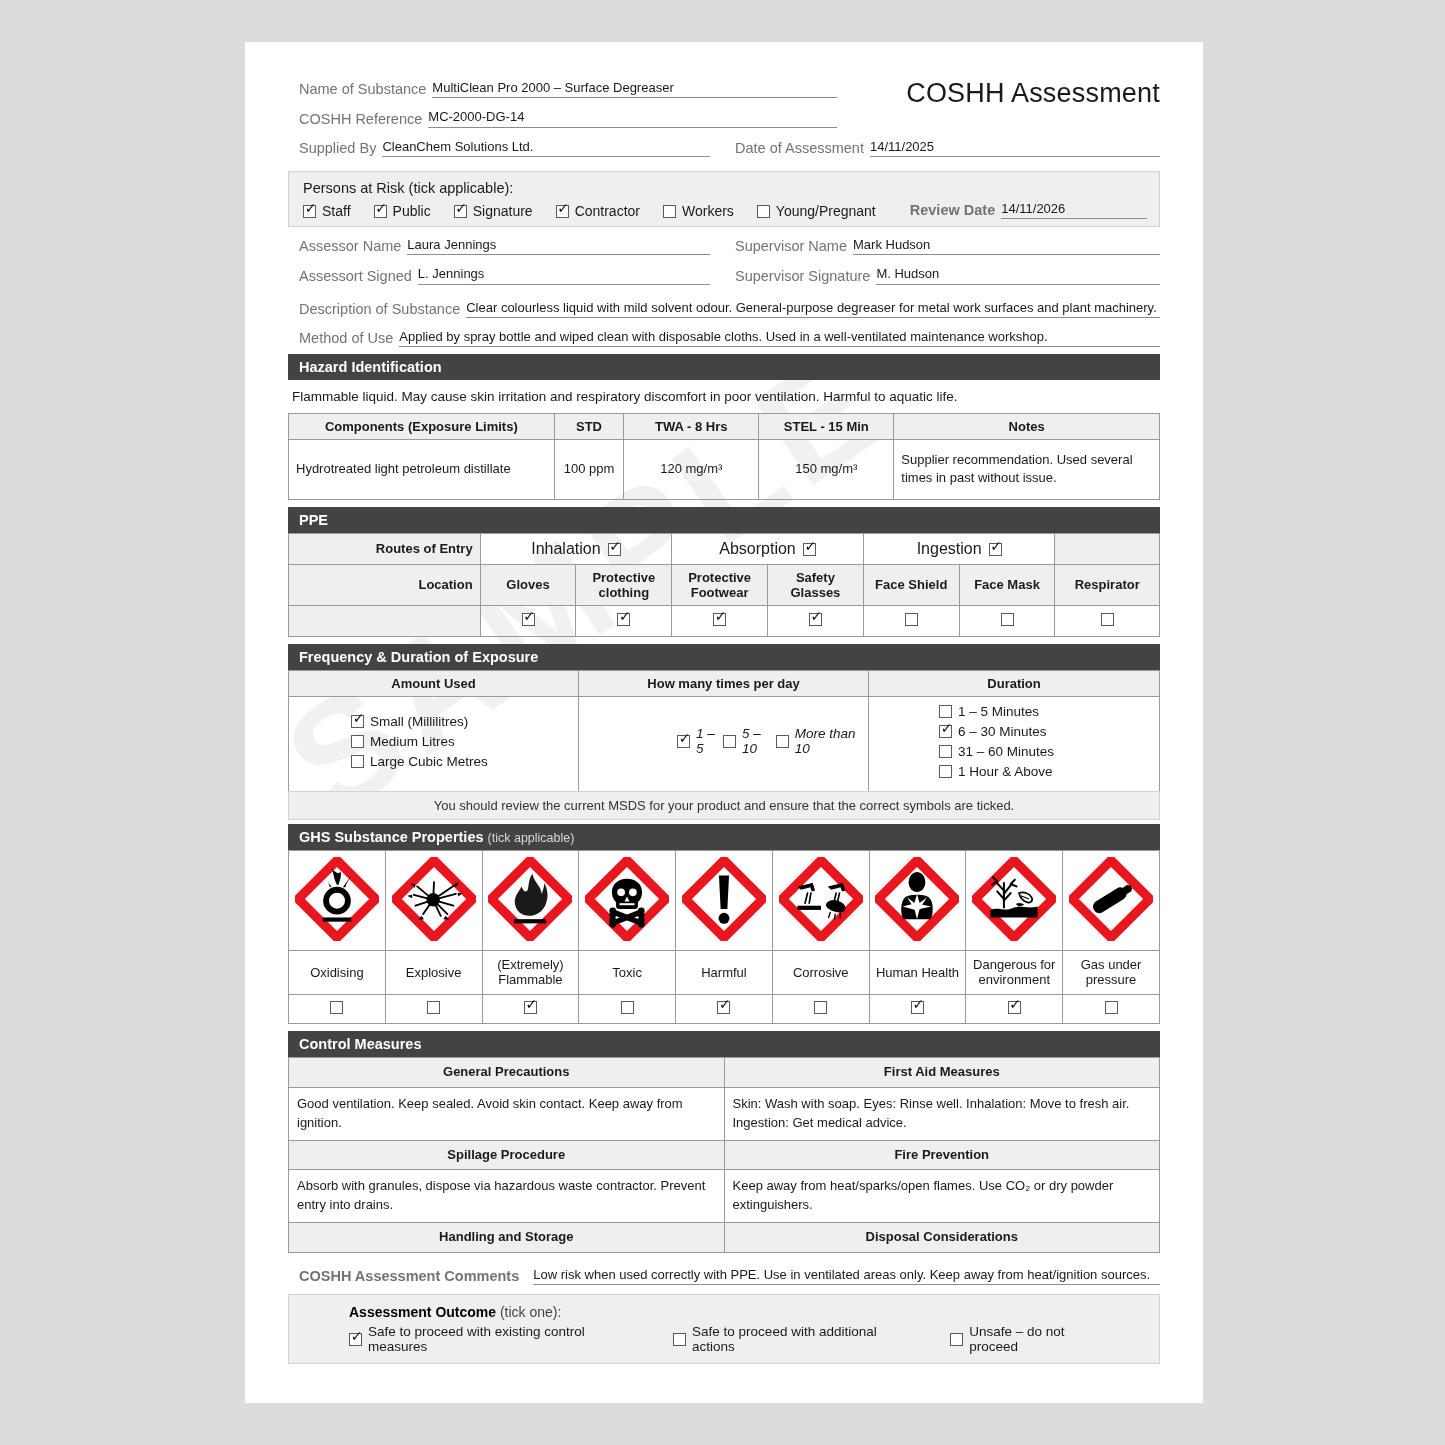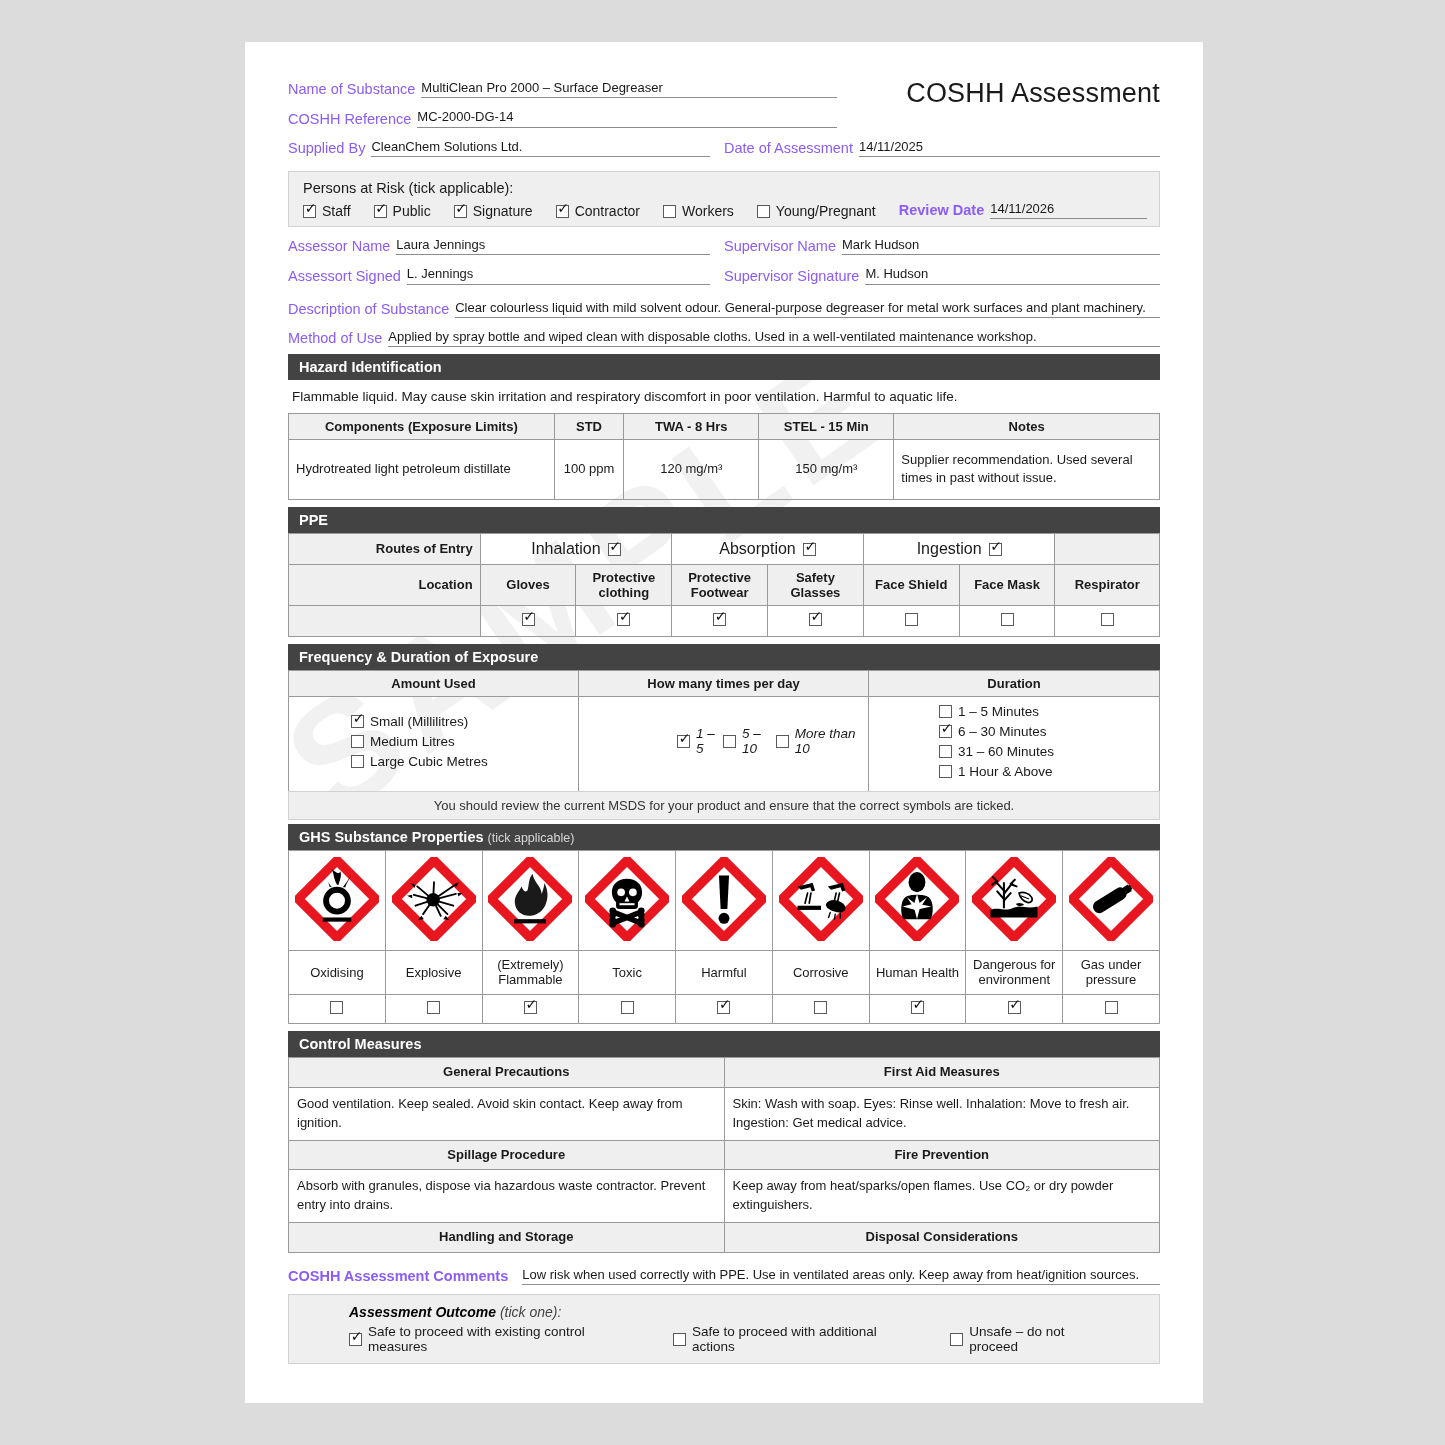--- a/index.html
+++ b/index.html
@@ -36,21 +36,21 @@
     padding:38px 43px 0 43px;
   }
 
   
   .doc-title {
     position:absolute; right:43px; top:36px;
     font-size:27px; color:#1a1a1a; font-weight:normal;
     letter-spacing:0.2px;
   }
   .frow { display:flex; align-items:flex-end; margin-bottom:11px; }
-  .flabel { font-size:14.5px; color:#8b5cf6; white-space:nowrap; padding-right:6px; line-height:1.1; }
+  .flabel { font-size:14.5px; color:#737373; white-space:nowrap; padding-right:6px; line-height:1.1;margin-left:11px; }
   .flabel.b { font-weight:bold; }
   .fval {
     flex:1 1 auto; font-size:13px; color:#1a1a1a;
     border-bottom:1.4px solid #8c8c8c; line-height:1.25;
     padding-bottom:1px; min-height:18px;
   }
   .half { width:50%; display:flex; align-items:flex-end; }
   .half.l { padding-right:14px; }
 
   
@@ -120,21 +120,21 @@
 
   
   .cm td { font-size:13px; line-height:1.45; padding:7px 8px; vertical-align:top; }
   .cm td.hd { vertical-align:middle; padding:5px; }
 
   
   .outcome {
     background:#efefef; border:1px solid #d2d2d2;
     padding:9px 12px 9px 60px; margin-top:9px; margin-bottom:12px;
   }
-  .outcome .t1 { font-size:14px; margin-bottom:4px;font-style:italic; }
+  .outcome .t1 { font-size:14px; margin-bottom:4px; }
   .outcome .t1 b { font-weight:bold; }
   .outcome .t1 .g { color:#444; }
   .outcome .cbrow .cbitem { margin-right:36px; font-size:13.5px; }
 </style>
 </head>
 <body>
 
 <div id="page">
 
   <div id="watermark">

